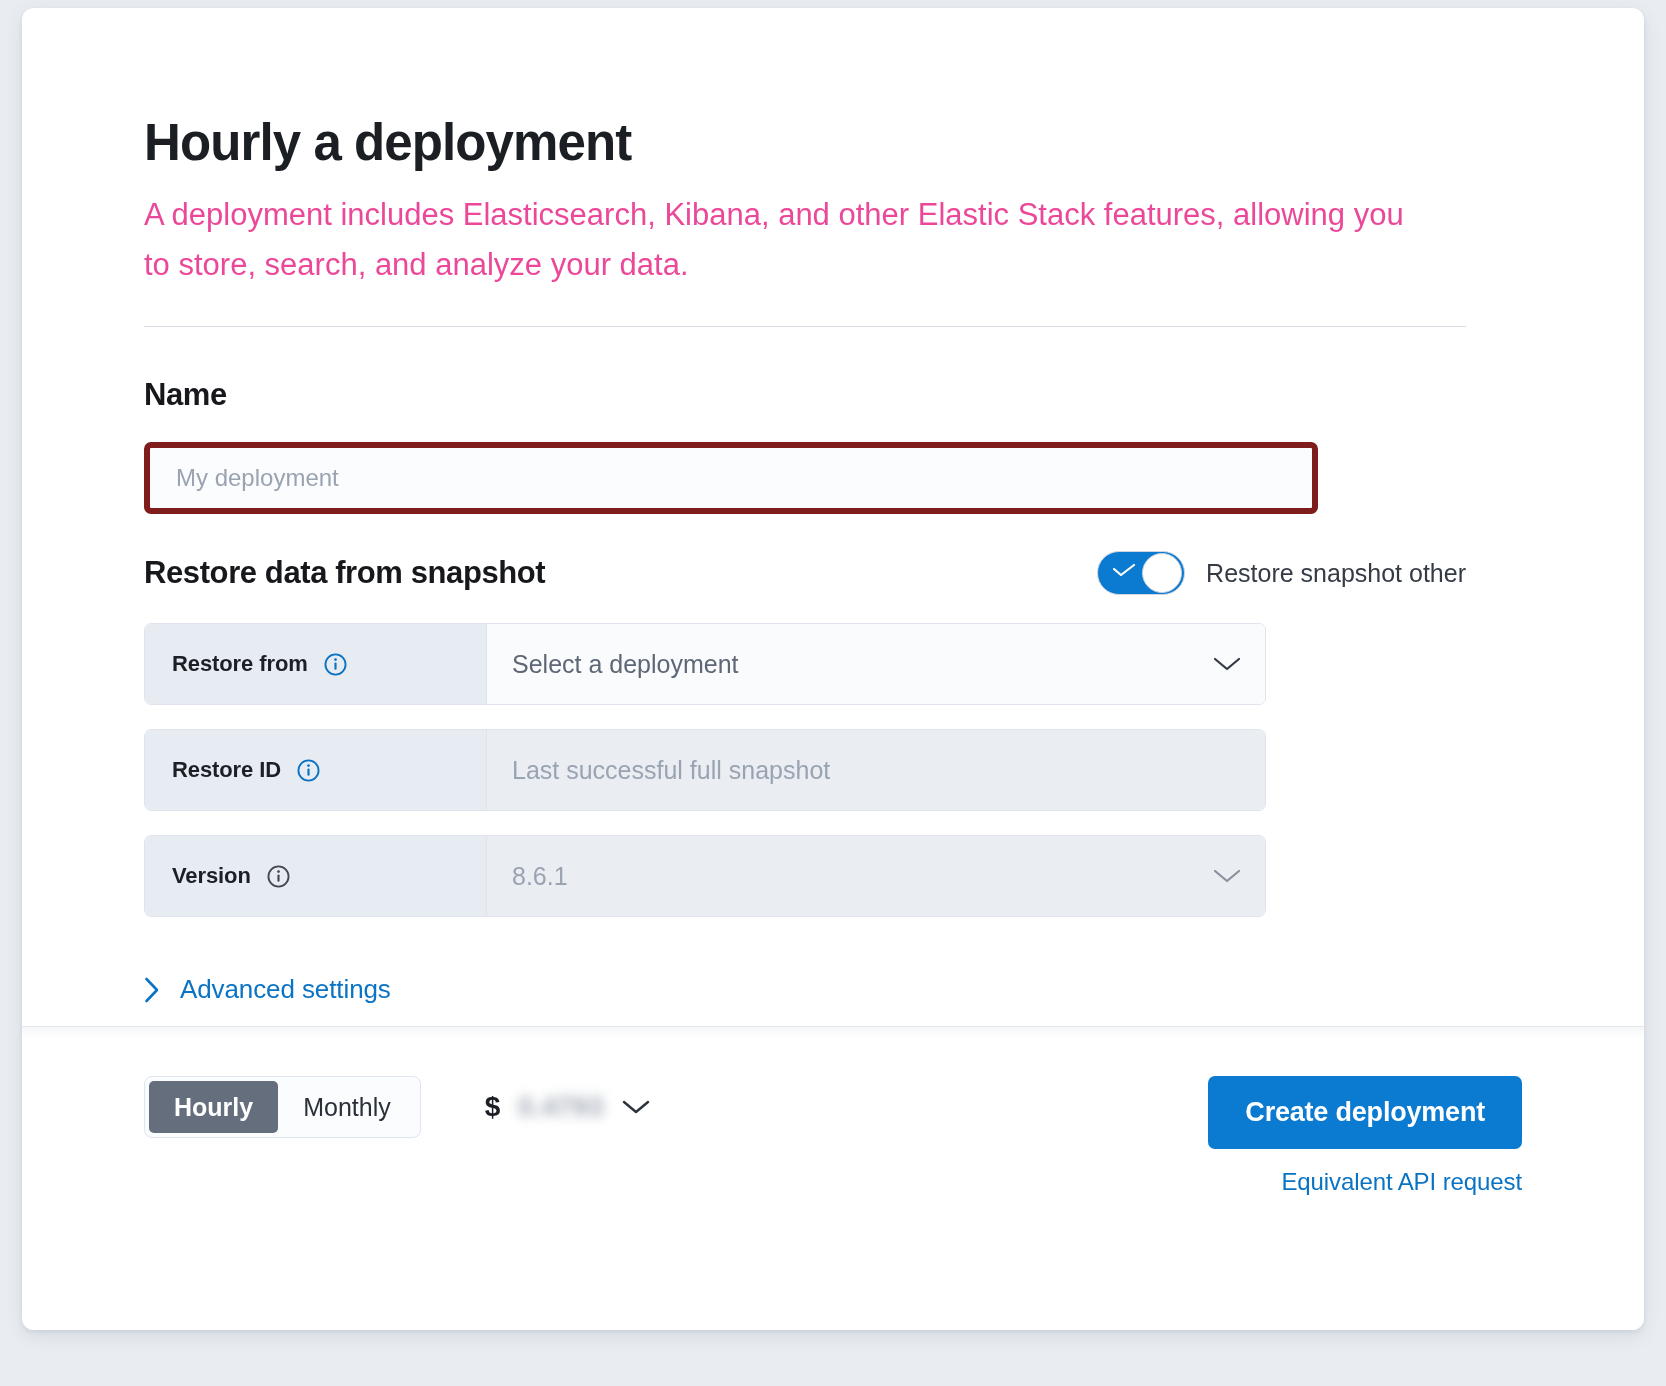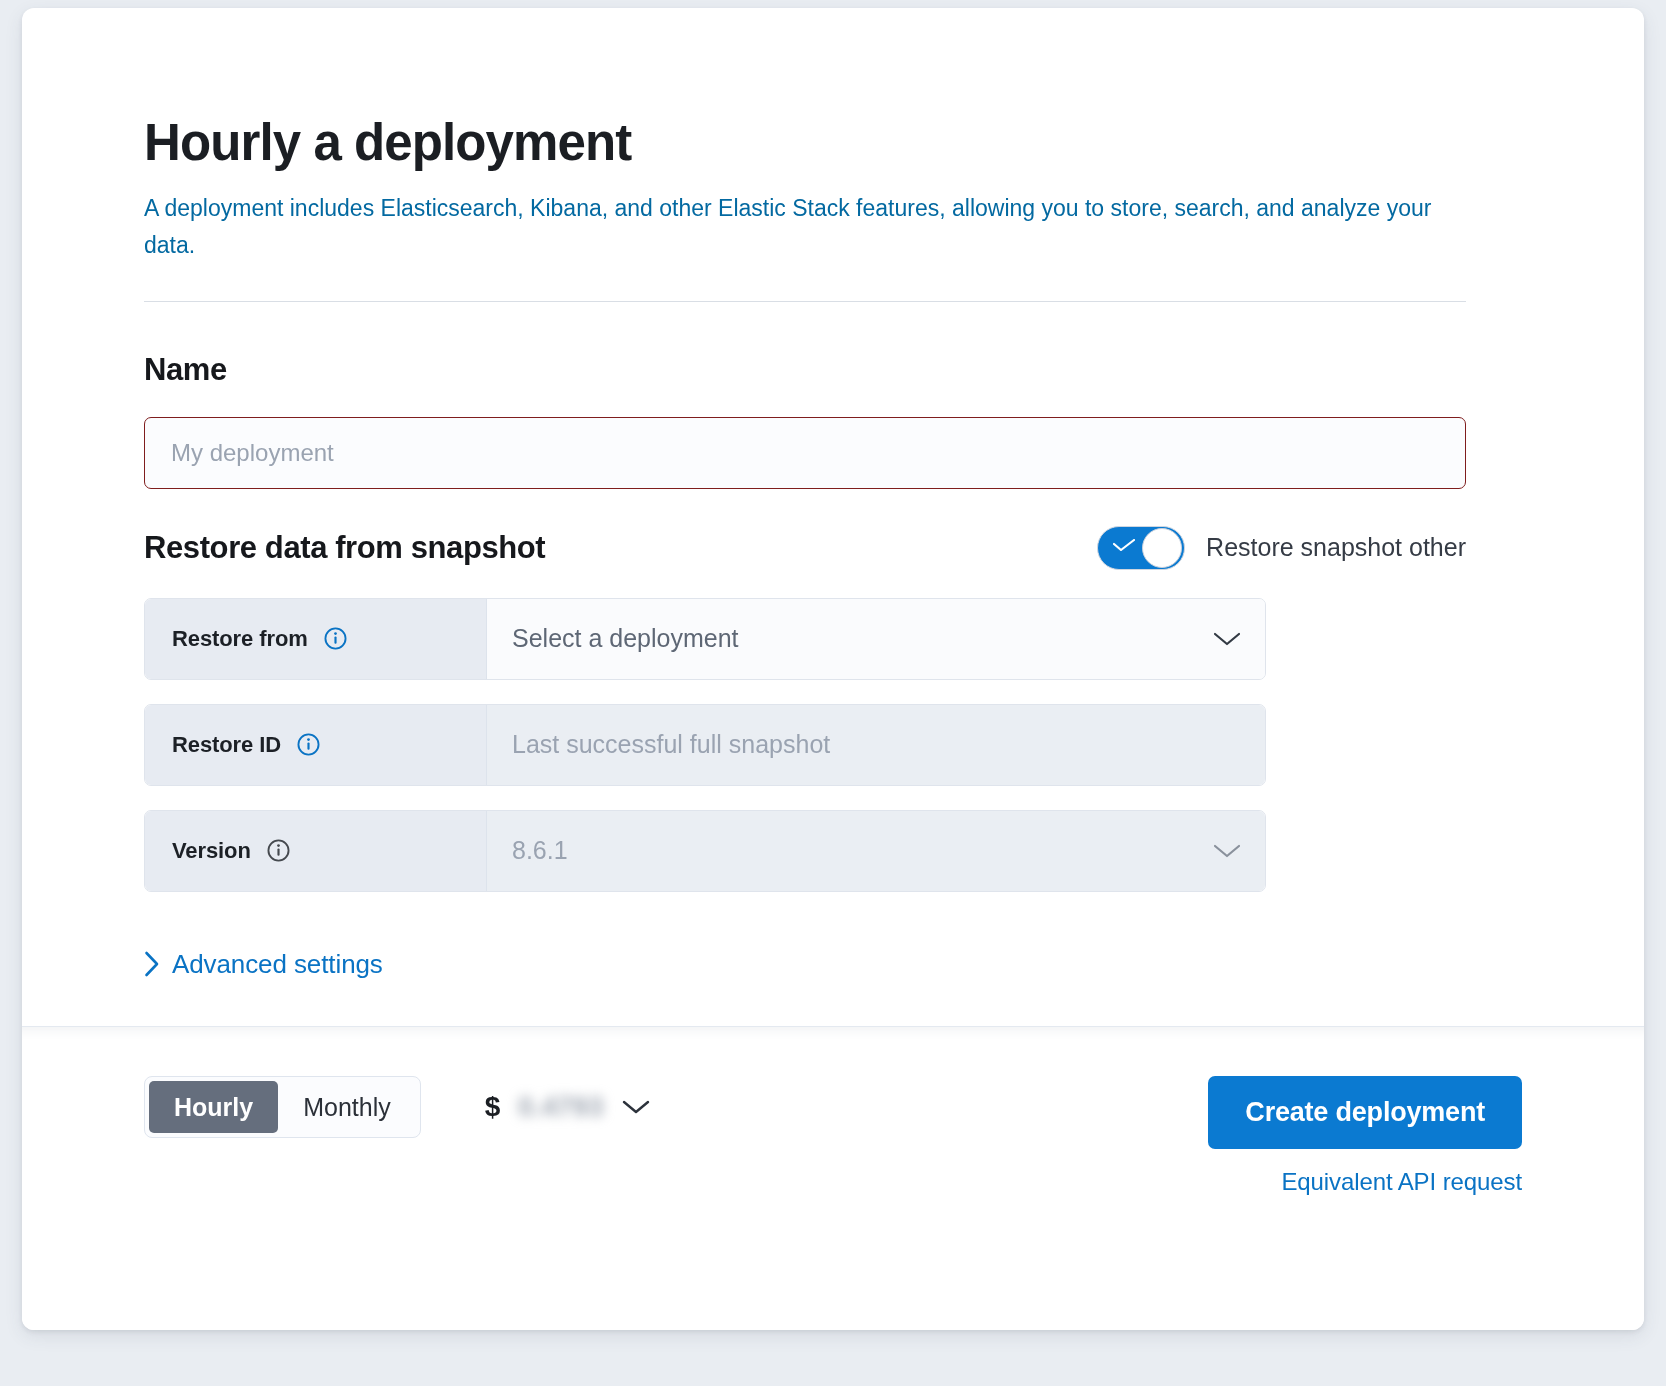--- a/index.html
+++ b/index.html
@@ -49,23 +49,23 @@
   .page-title {
     font-size: 51px;
     line-height: 1.06;
     font-weight: 700;
     letter-spacing: -0.9px;
     color: #1b1e23;
   }
 
   .page-desc {
     margin-top: 20px;
-    font-size: 23px;
+    font-size: 31px;
     line-height: 1.62;
-    color: #0369a1;
+    color: #ec4899;
     max-width: 1290px;
   }
 
   .divider {
     margin-top: 36px;
     height: 1px;
     background: #d9dee5;
     width: 1322px;
   }
 
@@ -81,23 +81,23 @@
     font-size: 31px;
     font-weight: 700;
     letter-spacing: -0.4px;
     color: #16181c;
   }
 
   .name-section { margin-top: 50px; }
 
   .text-input {
     margin-top: 29px;
-    width: 1322px;
+    width: 1174px;
     height: 72px;
-    border: 1px solid #7f1d1d;
+    border: 6px solid #7f1d1d;
     border-radius: 7px;
     background: #fbfcfe;
     display: flex;
     align-items: center;
     padding: 0 26px;
     font-size: 24px;
     color: #9aa3b1;
   }
 
   .snap-section { margin-top: 37px; }
@@ -193,21 +193,21 @@
   .row-field.enabled { background: #fafbfd; color: #5e6775; }
   .row-field.disabled { background: #eaeef3; color: #9aa3b1; }
 
   .chev-down { width: 28px; height: 16px; flex: none; display: block; }
 
   
   .advanced {
     margin-top: 57px;
     display: flex;
     align-items: center;
-    gap: 12px;
+    gap: 20px;
     width: 320px;
     cursor: pointer;
   }
   .adv-chev { width: 16px; height: 26px; display: block; }
   .adv-text {
     font-size: 26px;
     color: #0a73c4;
     letter-spacing: -0.1px;
   }
 

